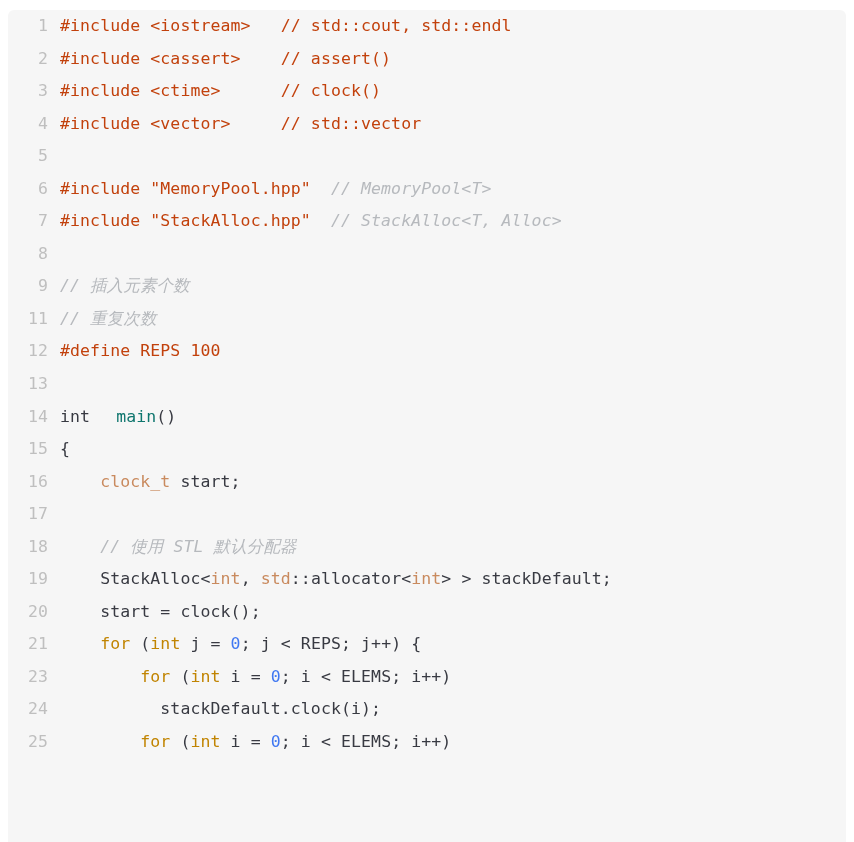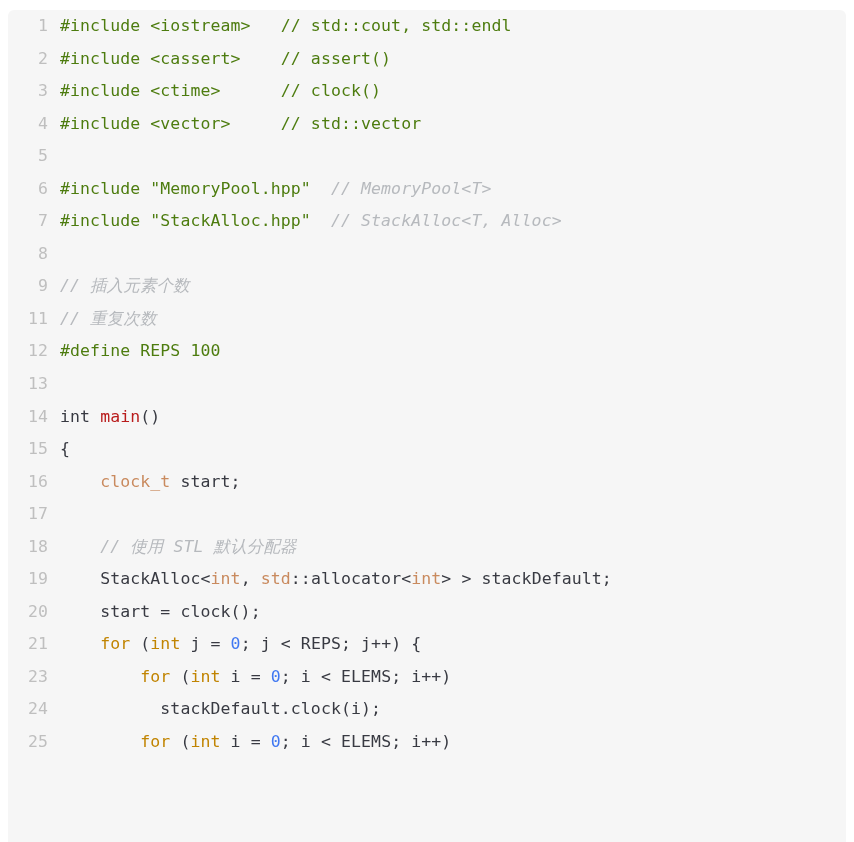--- a/index.html
+++ b/index.html
@@ -56,24 +56,24 @@
     -webkit-user-select: none;
     user-select: none;
   }
 
   .code-col {
     padding-left: 10px;
   }
 
   
   .t-plain   { color: #383a42; }
-  .t-faded   { color: #4d7c0f; }
+  .t-faded   { color: #c2410c; }
   .t-comment { color: #b6b9bd; font-style: italic; }
   .t-kw      { color: #c18401; }
-  .t-fn      { color: #b91c1c; }
+  .t-fn      { color: #0f766e; margin-left: 16px; }
   .t-num     { color: #4078f2; }
   .t-type    { color: #c98a5e; }
   .t-punc    { color: #383a42; }
 </style>
 </head>
 <body>
 
 <div id="code-block">
   <table class="code-table">
     <tbody id="code-body">

